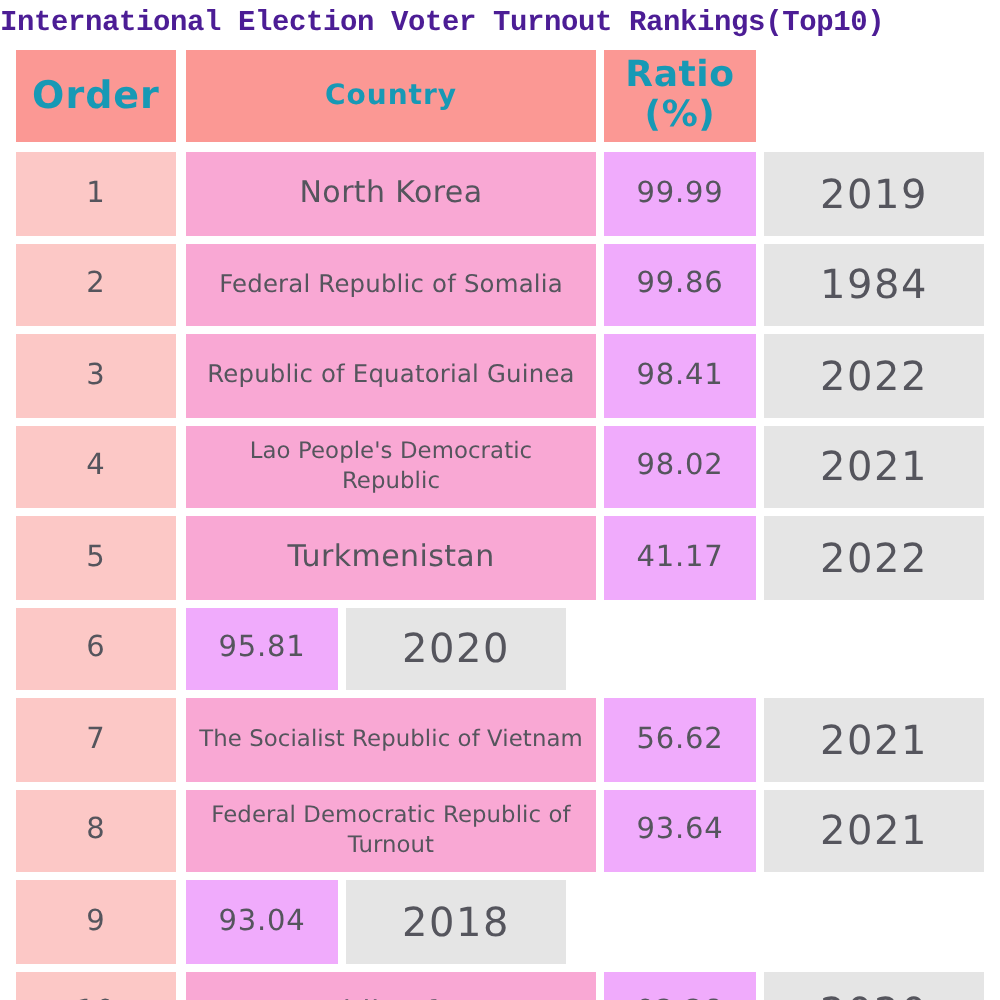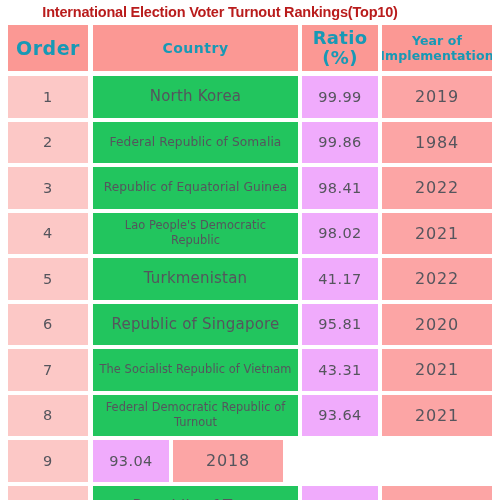--- a/index.html
+++ b/index.html
@@ -20,25 +20,25 @@
     height: 500px;
     box-sizing: border-box;
   }
 
   #title {
     position: absolute;
     top: 1px;
     left: 0;
     width: 440px;
     text-align: center;
-    font-family: Liberation Sans, sans-serif;
+    font-family: Liberation Mono, monospace;
     font-size: 14.5px;
     font-weight: 700;
     letter-spacing: -0.2px;
-    color: #b91c1c;
+    color: #4c1d95;
     line-height: 22px;
     white-space: nowrap;
   }
 
   #table {
     position: absolute;
     left: 8px;
     top: 25px;
     width: 484px;
     height: 470px;
@@ -87,32 +87,32 @@
   .hdr-ratio { font-size: 18px; letter-spacing: 0.3px; line-height: 20px; }
   .hdr-year { font-size: 12.5px; line-height: 15px; letter-spacing: 0.1px; }
 
   
   .row.body .c-order {
     background: #fcc8c6;
     font-size: 14.5px;
     letter-spacing: 0.6px;
   }
   .row.body .c-country {
-    background: #22c55e;
+    background: #f9a8d4;
     line-height: 15px;
     padding: 0 6px;
   }
   .row.body .c-ratio {
     background: #f0abfc;
     font-size: 14.5px;
     letter-spacing: 0.4px;
   }
   .row.body .c-year {
-    background: #fca5a5;
-    font-size: 16px;
+    background: #e5e5e5;
+    font-size: 20px;
     letter-spacing: 0.8px;
   }
 
   
   .name-lg { font-size: 15px; letter-spacing: 0.2px; }
   .name-md { font-size: 12.2px; letter-spacing: 0.1px; }
   .name-sm { font-size: 11.4px; letter-spacing: 0.05px; }
 
   .break-note { display: block; }
 </style>
@@ -127,26 +127,20 @@
 
     <div class="row header">
       <div class="cell c-order hdr-order">Order</div>
       <div class="cell c-country hdr-country">Country</div>
       <div class="cell c-ratio hdr-ratio">
         <span>
           <span class="break-note">Ratio</span>
           <span class="break-note">(%)</span>
         </span>
       </div>
-      <div class="cell c-year hdr-year">
-        <span>
-          <span class="break-note">Year of</span>
-          <span class="break-note">Implementation</span>
-        </span>
-      </div>
     </div>
 
     <div class="row body">
       <div class="cell c-order">1</div>
       <div class="cell c-country name-lg">North Korea</div>
       <div class="cell c-ratio">99.99</div>
       <div class="cell c-year">2019</div>
     </div>
 
     <div class="row body">
@@ -172,29 +166,28 @@
 
     <div class="row body">
       <div class="cell c-order">5</div>
       <div class="cell c-country name-lg">Turkmenistan</div>
       <div class="cell c-ratio">41.17</div>
       <div class="cell c-year">2022</div>
     </div>
 
     <div class="row body">
       <div class="cell c-order">6</div>
-      <div class="cell c-country name-lg">Republic of Singapore</div>
       <div class="cell c-ratio">95.81</div>
       <div class="cell c-year">2020</div>
     </div>
 
     <div class="row body">
       <div class="cell c-order">7</div>
       <div class="cell c-country name-sm">The Socialist Republic of Vietnam</div>
-      <div class="cell c-ratio">43.31</div>
+      <div class="cell c-ratio">56.62</div>
       <div class="cell c-year">2021</div>
     </div>
 
     <div class="row body">
       <div class="cell c-order">8</div>
       <div class="cell c-country name-sm">Federal Democratic Republic of Turnout</div>
       <div class="cell c-ratio">93.64</div>
       <div class="cell c-year">2021</div>
     </div>
 

